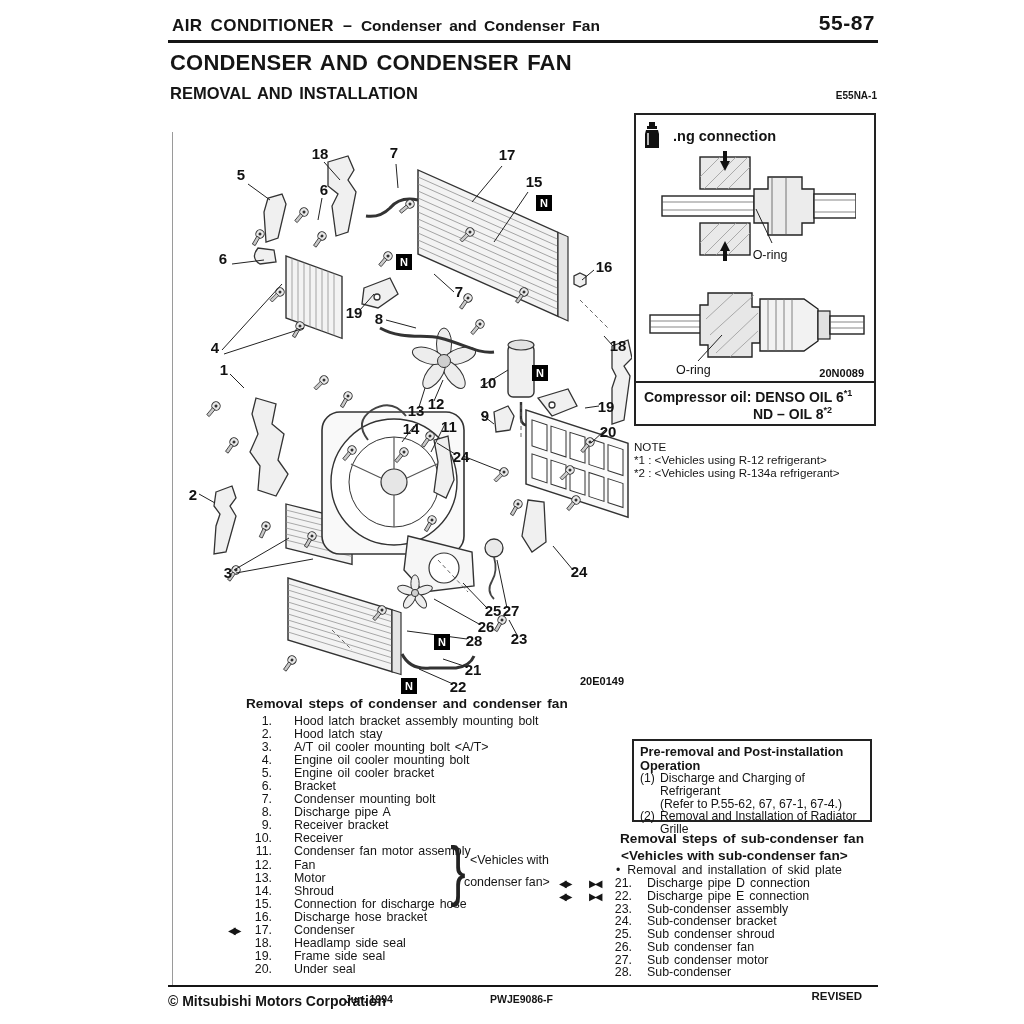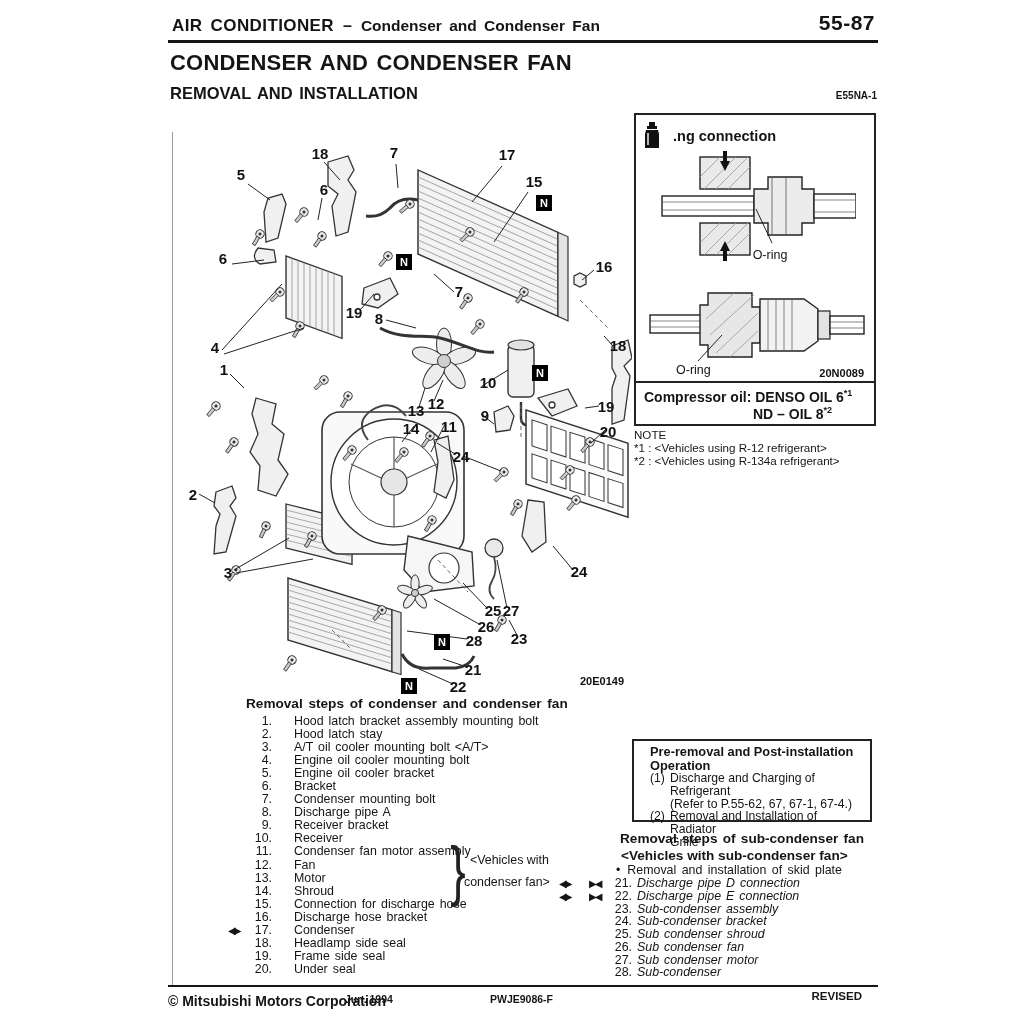--- a/index.html
+++ b/index.html
@@ -19,46 +19,46 @@
   .frame-line{left:172px;top:132px;width:1px;height:853px;background:#9a9a9a;}
   
   .rpanel{left:634px;top:113px;width:238px;height:309px;border:2px solid #222;background:#fff;}
   .rp-head{position:absolute;left:6px;top:6px;display:flex;align-items:center;gap:11px;}
   .rp-head-label{font-size:14.5px;font-weight:bold;}
   .rp-oil{position:absolute;left:0;top:266px;width:100%;height:43px;border-top:2px solid #222;font-size:14px;font-weight:bold;}
   .rp-oil .l1{position:absolute;left:8px;top:5px;white-space:nowrap;}
   .rp-oil .l2{position:absolute;left:109px;top:22px;white-space:nowrap;padding-left:8px;}
   .sup{font-size:9px;vertical-align:super;}
   .note{left:634px;top:428px;font-size:11.6px;line-height:13px;}
-  .note .nt{font-weight:normal;}
+  .note .nt{font-weight:normal;margin-top:12px;}
   
   .list-head{left:246px;top:696px;font-size:13.6px;font-weight:bold;word-spacing:2px;}
   .llist{left:228px;top:715px;}
   .row{display:flex;align-items:baseline;height:13.05px;font-size:12.4px;line-height:13.05px;white-space:nowrap;word-spacing:1.5px;}
   .mk{width:17px;font-size:10px;letter-spacing:-2px;}
   .num{width:27px;text-align:right;}
   .txt{margin-left:22px;}
   .brace{left:447px;top:840px;font-size:66px;font-weight:400;transform:scale(.7,1);line-height:60px;color:#222;}
   .vnote1{left:470px;top:853px;font-size:12.4px;white-space:nowrap;}
   .vnote2{left:464px;top:875px;font-size:12.4px;white-space:nowrap;}
   
-  .prebox{left:632px;top:739px;width:240px;height:83px;border:2px solid #222;padding:4px 16px;box-sizing:border-box;}
+  .prebox{left:632px;top:739px;width:240px;height:83px;border:2px solid #222;padding:4px 6px;box-sizing:border-box;}
   .pb-h{font-size:12.8px;font-weight:bold;line-height:13.5px;}
   .pb-item{display:flex;font-size:12.2px;line-height:12.8px;}
   .pb-num{width:20px;flex:none;}
   
   .sub-h1{left:620px;top:831px;font-size:13.6px;font-weight:bold;word-spacing:1.5px;white-space:nowrap;}
   .sub-h2{left:621px;top:848px;font-size:13.6px;font-weight:bold;white-space:nowrap;}
   .bullet-row{left:616px;top:863px;display:flex;gap:7px;font-size:12.4px;word-spacing:2px;white-space:nowrap;}
   .slist{left:559px;top:877px;}
   .srow{display:flex;align-items:baseline;height:12.75px;font-size:12.4px;line-height:12.75px;white-space:nowrap;word-spacing:1.5px;}
   .mk1{width:20px;font-size:10px;letter-spacing:-2px;}
   .mk2{width:20px;margin-left:10px;font-size:10px;letter-spacing:-2px;}
   .snum{width:23px;text-align:right;}
-  .stxt{margin-left:5px;font-style:italic;}
+  .stxt{margin-left:15px;}
   
   .f-rule{left:168px;top:985px;width:710px;height:2px;background:#151515;}
   .f-c{left:168px;top:993px;font-size:14px;font-weight:bold;}
   .f-d{left:345px;top:993px;font-size:10.5px;font-weight:bold;}
   .f-code{left:490px;top:993px;font-size:10.5px;font-weight:bold;}
   .f-rev{right:162px;top:990px;font-size:11.5px;font-weight:bold;}
   svg text{font-family:"Liberation Sans","DejaVu Sans",sans-serif;}
   .callout{font-size:15px;font-weight:bold;fill:#111;}
   .nlab{font-size:11px;font-weight:bold;fill:#fff;}
   .figcode{font-size:11px;font-weight:bold;fill:#111;}

